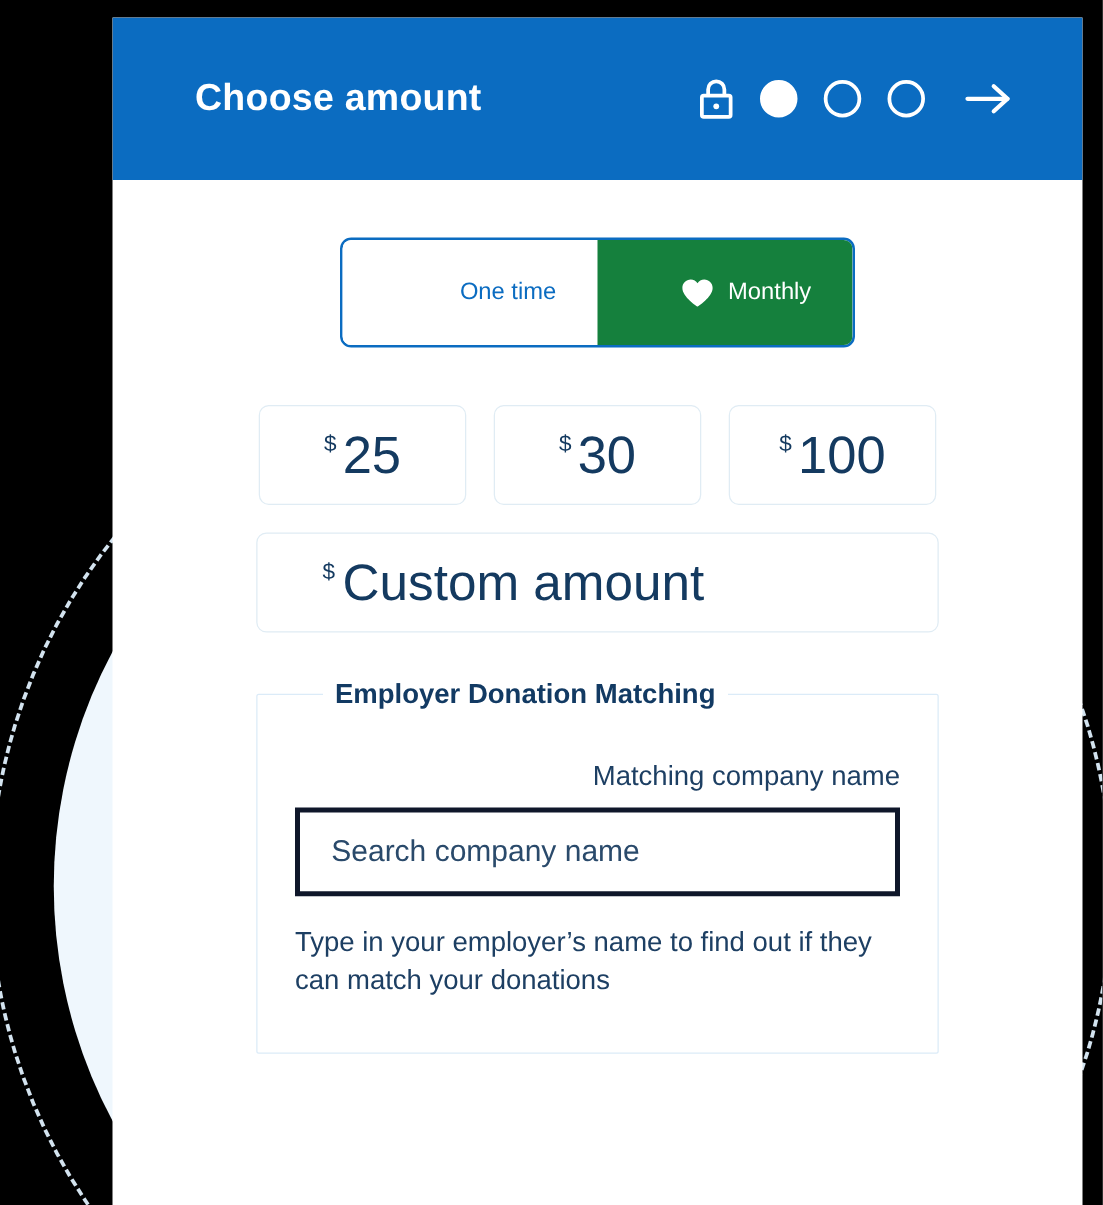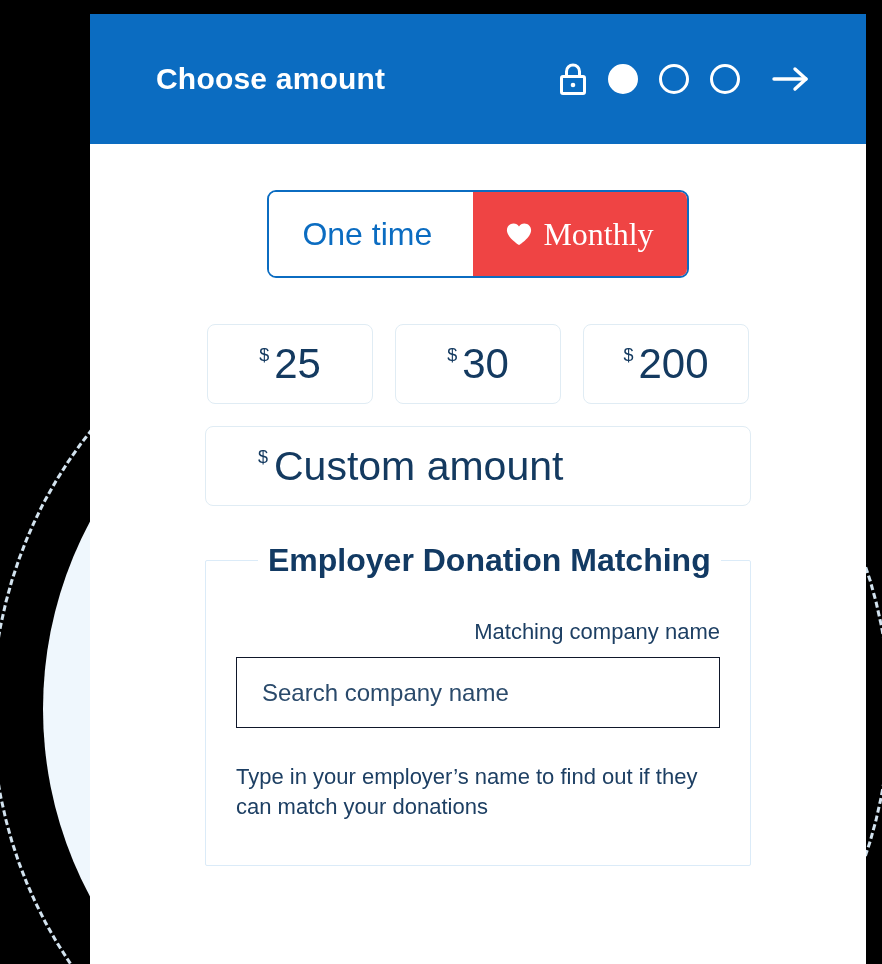--- a/index.html
+++ b/index.html
@@ -118,34 +118,33 @@
     display: flex;
     border: 2px solid #0b6cc1;
     border-radius: 9px;
     overflow: hidden;
     height: 88px;
   }
 
   .toggle-opt {
     display: flex;
     align-items: center;
-    justify-content: flex-start;
+    justify-content: flex-end;
     gap: 11px;
-    font-size: 32px;
+    font-size: 19px;
     padding: 16px 33px;
     cursor: pointer;
     background: #ffffff;
     color: #0b6cc1;
     min-width: 204px;
   }
 
   .toggle-opt.selected {
-    background: #ef4444;
+    background: #15803d;
     color: #ffffff;
-    font-family: Liberation Serif, serif;
   }
 
   .heart-icon { display: block; }
 
   
   .amount-row {
     margin-top: 46px;
     display: flex;
     justify-content: center;
     gap: 22px;
@@ -215,51 +214,51 @@
     border: 1px solid #dbebf8;
     border-radius: 2px;
     padding: 40px 30px 44px 30px;
     margin: 0;
     min-width: 0;
   }
 
   .matching-legend {
     padding: 0 10px;
     margin-left: 22px;
-    font-size: 32px;
+    font-size: 22px;
     font-weight: 700;
     color: #123a63;
     white-space: nowrap;
   }
 
   .field-label {
     font-size: 22px;
     color: #1d3f63;
     margin-bottom: 12px;
     text-align: right;
   }
 
   .search-box {
     width: 100%;
     height: 71px;
-    border: 1px solid #0f172a;
+    border: 4px solid #0f172a;
     background: #ffffff;
     display: flex;
     align-items: center;
     padding-left: 25px;
     cursor: text;
   }
 
   .search-box-text {
     font-size: 24px;
     color: #2a4a6b;
   }
 
   .field-help {
-    margin-top: 34px;
+    margin-top: 22px;
     font-size: 22px;
     line-height: 1.35;
     color: #1d3f63;
     max-width: 470px;
   }
 
   
   .footer-line {
     position: absolute;
     left: 0;
@@ -335,21 +334,21 @@
           <span class="val">25</span>
         </div>
 
         <div class="amount-btn">
           <span class="cur">$</span>
           <span class="val">30</span>
         </div>
 
         <div class="amount-btn">
           <span class="cur">$</span>
-          <span class="val">200</span>
+          <span class="val">100</span>
         </div>
 
       </div>
 
       <div class="custom-row">
         <div class="custom-amount">
           <span class="cur">$</span>
           <span class="val">Custom amount</span>
         </div>
       </div>

